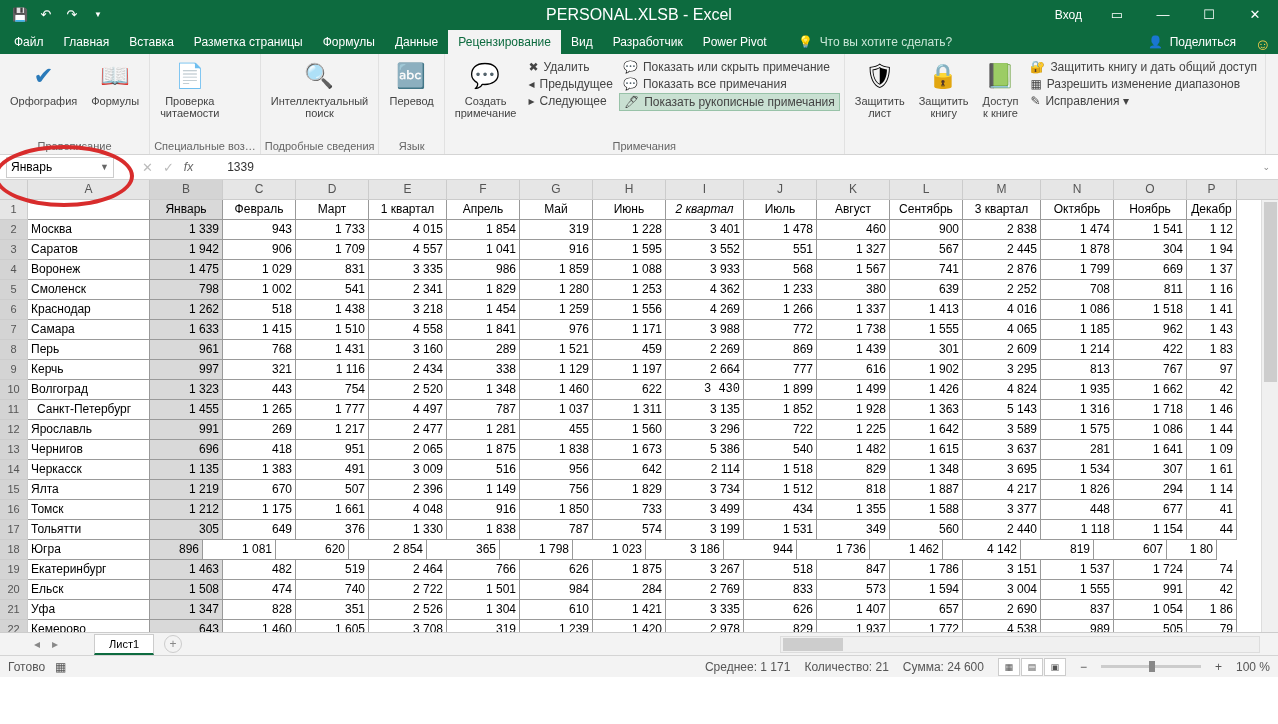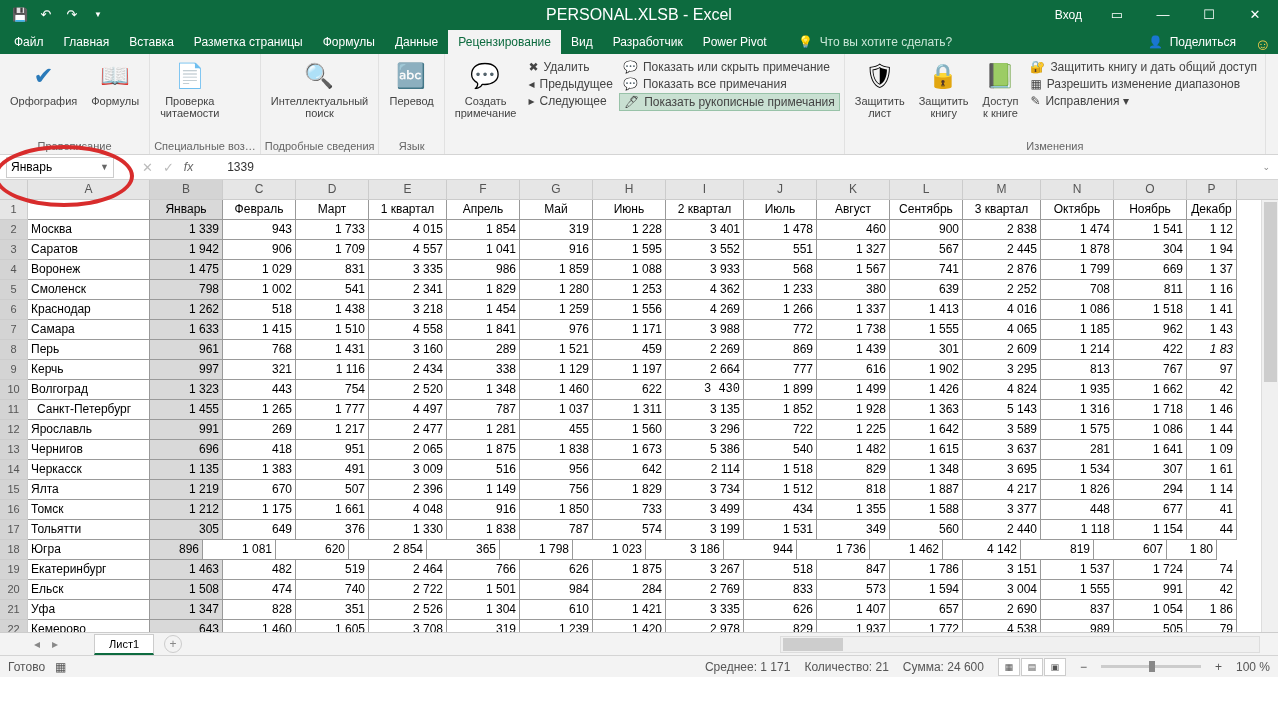--- a/index.html
+++ b/index.html
@@ -181,20 +181,21 @@
         <div class="smallbtn">
             <span>💬</span>
             <span>Показать все примечания</span>
           </div>
         <div class="smallbtn active">
             <span>🖊</span>
             <span>Показать рукописные примечания</span>
           </div>
       </div>
     </div>
+    <div class="label">Примечания</div>
   </div>
   <div class="rgroup">
     <div class="body">
       <div class="bigbtn">
           <div class="ico">🛡</div>
           <div class="lbl" style="white-space:pre-line">Защитить
 лист</div>
         </div>
       <div class="bigbtn">
           <div class="ico">🔒</div>
@@ -214,21 +215,20 @@
         <div class="smallbtn">
             <span>▦</span>
             <span>Разрешить изменение диапазонов</span>
           </div>
         <div class="smallbtn">
             <span>✎</span>
             <span>Исправления ▾</span>
           </div>
       </div>
     </div>
-    <div class="label">Изменения</div>
   </div>
 </div>
 
 <div class="namebox-row">
   <div class="namebox">
       <span>Январь</span>
       <span class="dd">▼</span>
     </div>
   <div class="fxbar">
     <span class="fxbtn">✕</span>
@@ -265,21 +265,21 @@
       <div class="row hrow">
         <div class="rh">1</div>
         <div class="cell hdr databorder" style="width: 122px;"></div>
         <div class="cell hdr databorder selcol" style="width: 73px;">Январь</div>
         <div class="cell hdr databorder" style="width: 73px;">Февраль</div>
         <div class="cell hdr databorder" style="width: 73px;">Март</div>
         <div class="cell hdr databorder" style="width: 78px;">1 квартал</div>
         <div class="cell hdr databorder" style="width: 73px;">Апрель</div>
         <div class="cell hdr databorder" style="width: 73px;">Май</div>
         <div class="cell hdr databorder" style="width: 73px;">Июнь</div>
-        <div class="cell hdr databorder" style="width: 78px;">2 квартал</div>
+        <div class="cell hdr databorder" style="width: 78px; font-style: italic;">2 квартал</div>
         <div class="cell hdr databorder" style="width: 73px;">Июль</div>
         <div class="cell hdr databorder" style="width: 73px;">Август</div>
         <div class="cell hdr databorder" style="width: 73px;">Сентябрь</div>
         <div class="cell hdr databorder" style="width: 78px;">3 квартал</div>
         <div class="cell hdr databorder" style="width: 73px;">Октябрь</div>
         <div class="cell hdr databorder" style="width: 73px;">Ноябрь</div>
         <div class="cell hdr databorder" style="width: 50px;">Декабр</div>
       </div>
       <div class="row">
         <div class="rh sel">2</div>
@@ -405,21 +405,21 @@
         <div class="cell databorder num" style="width: 73px;">289</div>
         <div class="cell databorder num" style="width: 73px;">1 521</div>
         <div class="cell databorder num" style="width: 73px;">459</div>
         <div class="cell databorder num" style="width: 78px;">2 269</div>
         <div class="cell databorder num" style="width: 73px;">869</div>
         <div class="cell databorder num" style="width: 73px;">1 439</div>
         <div class="cell databorder num" style="width: 73px;">301</div>
         <div class="cell databorder num" style="width: 78px;">2 609</div>
         <div class="cell databorder num" style="width: 73px;">1 214</div>
         <div class="cell databorder num" style="width: 73px;">422</div>
-        <div class="cell databorder num" style="width: 50px; font-style: italic;">1 83</div>
+        <div class="cell databorder num" style="width: 50px;">1 83</div>
       </div>
       <div class="row">
         <div class="rh sel">9</div>
         <div class="cell databorder txt" style="width: 122px;">Керчь</div>
         <div class="cell databorder num selcol" style="width: 73px;">997</div>
         <div class="cell databorder num" style="width: 73px;">321</div>
         <div class="cell databorder num" style="width: 73px;">1 116</div>
         <div class="cell databorder num" style="width: 78px;">2 434</div>
         <div class="cell databorder num" style="width: 73px;">338</div>
         <div class="cell databorder num" style="width: 73px;">1 129</div>

